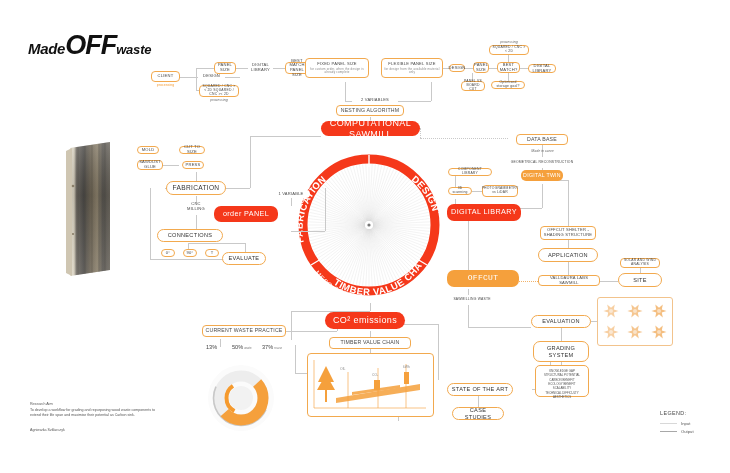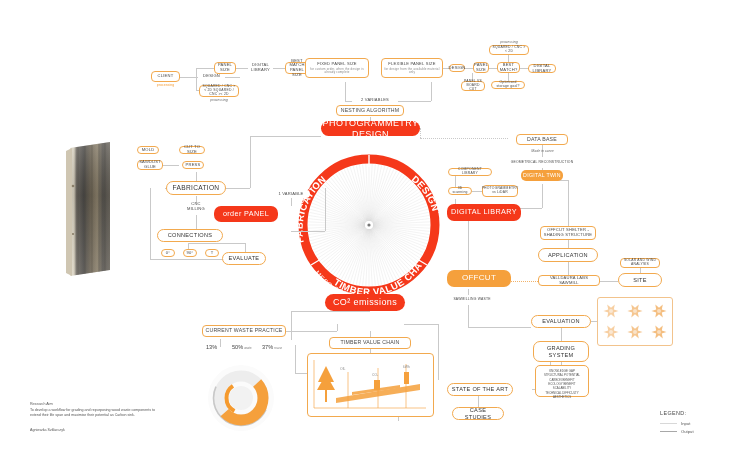--- a/index.html
+++ b/index.html
@@ -77,20 +77,23 @@
   
   .pct{position:absolute;display:flex;align-items:baseline;gap:1px;}
   .pct .big{font-size:5.6px;color:#444;}
   .pct .sm{font-size:2.8px;color:#777;}
 </style>
 </head>
 <body>
 
 <div id="poster">
 
+  <div id="logo">
+    <span class="m">Made</span><span class="off">OFF</span><span class="w">waste</span>
+  </div>
 
   <div class="ln h" style="left:180px;top:77px;width:18px;"></div>
   <div class="ln h" style="left:225px;top:77px;width:15px;"></div>
   <div class="ln v" style="left:196px;top:68px;height:22px;"></div>
   <div class="ln h" style="left:196px;top:68px;width:18px;"></div>
   <div class="ln h" style="left:196px;top:90px;width:18px;"></div>
   <div class="ln h" style="left:236px;top:68px;width:12px;"></div>
   <div class="ln h" style="left:273px;top:68px;width:12px;"></div>
   <div class="ln h" style="left:309px;top:68px;width:12px;"></div>
 
@@ -126,21 +129,21 @@
 
   <div class="node n-out" style="left:381px;top:58px;width:62px;height:20px;flex-direction:column;">
     <span style="font-size:4.1px;">FLEXIBLE PANEL SIZE</span>
     <span style="font-size:2.9px;color:#888;margin-top:1px;">for design from the available material only</span>
   </div>
 
   <div class="node n-out" style="left:352px;top:96px;width:46px;height:9px;border:none;">2 VARIABLES</div>
   <div class="node n-out mid" style="left:336px;top:105px;width:68px;height:11px;">
       <span>NESTING ALGORITHM</span>
     </div>
-  <div class="node n-red" style="left:321px;top:121px;width:99px;height:15px;">PHOTOGRAMMETRY DESIGN</div>
+  <div class="node n-red" style="left:321px;top:121px;width:99px;height:15px;">COMPUTATIONAL SAWMILL</div>
 
   <div class="node n-out" style="left:449px;top:64px;width:16px;height:8px;">DESIGN</div>
   <div class="node n-out" style="left:473px;top:62px;width:16px;height:11px;">PANEL SIZE</div>
   <div class="node n-out" style="left:497px;top:62px;width:23px;height:11px;">BEST MATCH?</div>
   <div class="node n-out" style="left:528px;top:64px;width:28px;height:9px;">DIGITAL LIBRARY</div>
   <div class="node n-out tiny" style="left:461px;top:81px;width:24px;height:10px;">PANEL VS BOARD CUT</div>
   <div class="node n-out tiny" style="left:491px;top:81px;width:34px;height:8px;">Optimised storage goal?</div>
   <div class="node n-plain it" style="left:489px;top:39px;width:40px;height:6px;">processing</div>
   <div class="node n-out tiny" style="left:489px;top:45px;width:40px;height:10px;">SQUARED / CNC &gt;&lt; 2D</div>
 
@@ -395,21 +398,21 @@
   <div class="node n-out mid" style="left:516px;top:134px;width:52px;height:11px;">DATA BASE</div>
   <div class="node n-plain it" style="left:520px;top:148px;width:45px;height:6px;">Made in curve</div>
   <div class="node n-out tiny" style="left:508px;top:158px;width:68px;height:9px;border:none;">GEOMETRICAL RECONSTRUCTION</div>
   <div class="node n-orange small" style="left:521px;top:170px;width:42px;height:11px;">DIGITAL TWIN</div>
   <div class="node n-out tiny" style="left:448px;top:168px;width:44px;height:8px;">COMPONENT LIBRARY</div>
   <div class="node n-out tiny" style="left:448px;top:187px;width:24px;height:8px;">3D scanning</div>
   <div class="node n-out tiny" style="left:482px;top:185px;width:36px;height:12px;">PHOTOGRAMMETRY vs LiDAR</div>
   <div class="node n-red small" style="left:447px;top:204px;width:74px;height:17px;">DIGITAL LIBRARY</div>
   <div class="node n-out" style="left:540px;top:226px;width:56px;height:14px;">OFFCUT SHELTER - SHADING STRUCTURE</div>
   <div class="node n-big sm" style="left:538px;top:248px;width:60px;height:14px;">APPLICATION</div>
-  <div class="node n-orange" style="left:447px;top:270px;width:64px;height:17px;">OFFCUT</div>
+  <div class="node n-orange" style="left:447px;top:270px;width:72px;height:17px;font-family:Liberation Mono, monospace;">OFFCUT</div>
   <div class="node n-out" style="left:538px;top:275px;width:62px;height:11px;">VALLDAURA LABS SAWMILL</div>
   <div class="node n-big sm" style="left:618px;top:273px;width:44px;height:14px;">SITE</div>
   <div class="node n-out tiny" style="left:620px;top:258px;width:40px;height:10px;">SOLAR AND WIND ANALYSIS</div>
   <div class="node n-out tiny" style="left:447px;top:295px;width:50px;height:9px;border:none;">SAWMILLING WASTE</div>
 
   <div class="ln v" style="left:370px;top:303px;height:8px;"></div>
   <div class="ln h" style="left:291px;top:311px;width:79px;"></div>
   <div class="ln v" style="left:291px;top:311px;height:29px;"></div>
   <div class="ln h" style="left:259px;top:331px;width:78px;"></div>
   <div class="ln v" style="left:337px;top:324px;height:7px;"></div>
@@ -422,21 +425,21 @@
   <div class="ln h" style="left:295px;top:373px;width:12px;"></div>
   <div class="ln v" style="left:398px;top:415px;height:6px;"></div>
   <div class="ln h" style="left:456px;top:389px;width:0px;"></div>
   <div class="ln v" style="left:478px;top:396px;height:11px;"></div>
   <div class="ln h" style="left:532px;top:389px;width:18px;"></div>
   <div class="ln v" style="left:550px;top:362px;height:27px;"></div>
   <div class="ln v" style="left:561px;top:328px;height:14px;"></div>
   <div class="ln v" style="left:561px;top:359px;height:6px;"></div>
   <div class="ln h" style="left:590px;top:321px;width:8px;"></div>
 
-  <div class="node n-red" style="left:325px;top:294px;width:80px;height:17px;">CO² emissions</div>
+  <div class="node n-red" style="left:325px;top:312px;width:80px;height:17px;">CO² emissions</div>
   <div class="node n-out mid" style="left:202px;top:325px;width:84px;height:12px;">CURRENT WASTE PRACTICE</div>
   <div class="node n-out mid" style="left:329px;top:337px;width:82px;height:12px;">TIMBER VALUE CHAIN</div>
   <div class="node n-out" style="left:356px;top:398px;width:60px;height:10px;">IDENTIFYING 'LEAKS'</div>
   <div class="node n-big sm" style="left:531px;top:315px;width:60px;height:13px;">EVALUATION</div>
   <div class="node n-big sm" style="left:533px;top:341px;width:56px;height:21px;flex-direction:column;">
     <span>GRADING</span>
     <span>SYSTEM</span>
   </div>
   <div class="node n-big sm" style="left:447px;top:383px;width:66px;height:13px;">STATE OF THE ART</div>
   <div class="node n-big sm" style="left:452px;top:407px;width:52px;height:13px;">CASE STUDIES</div>

